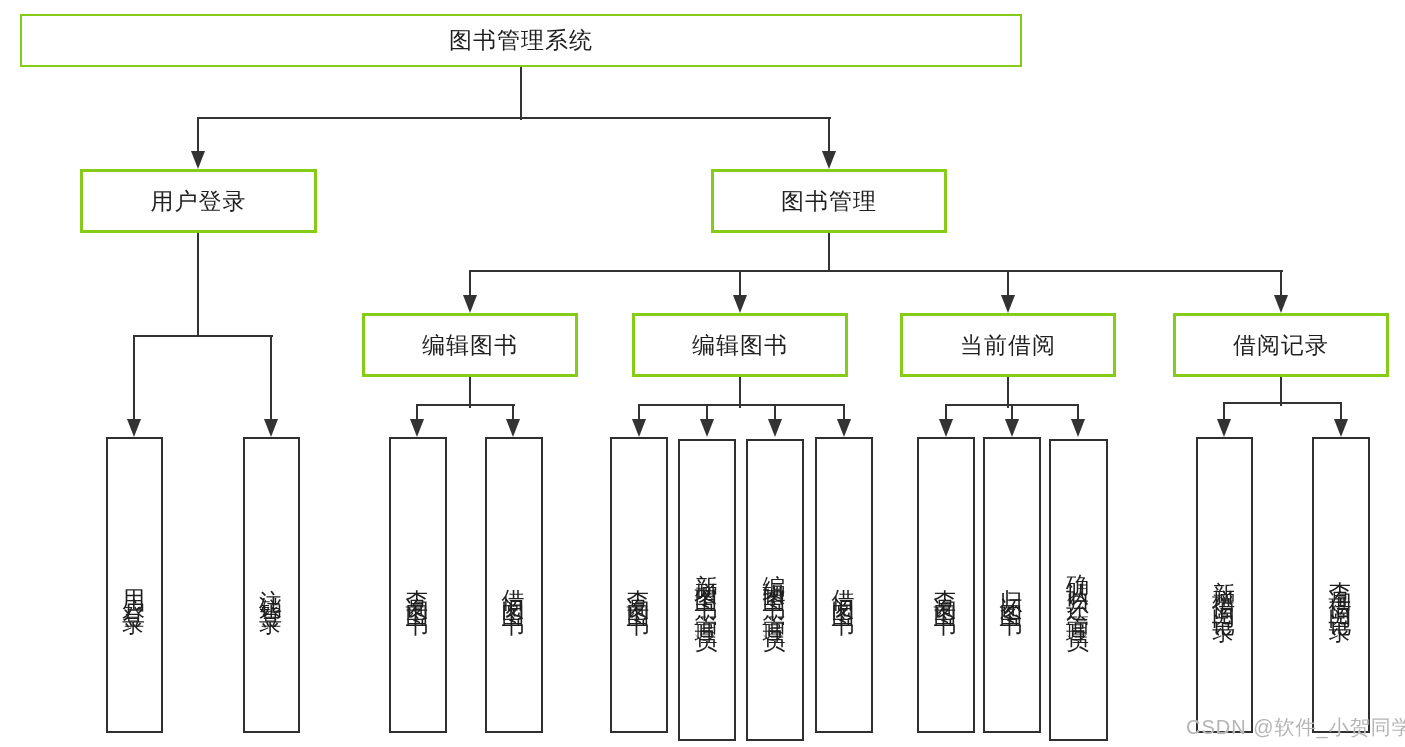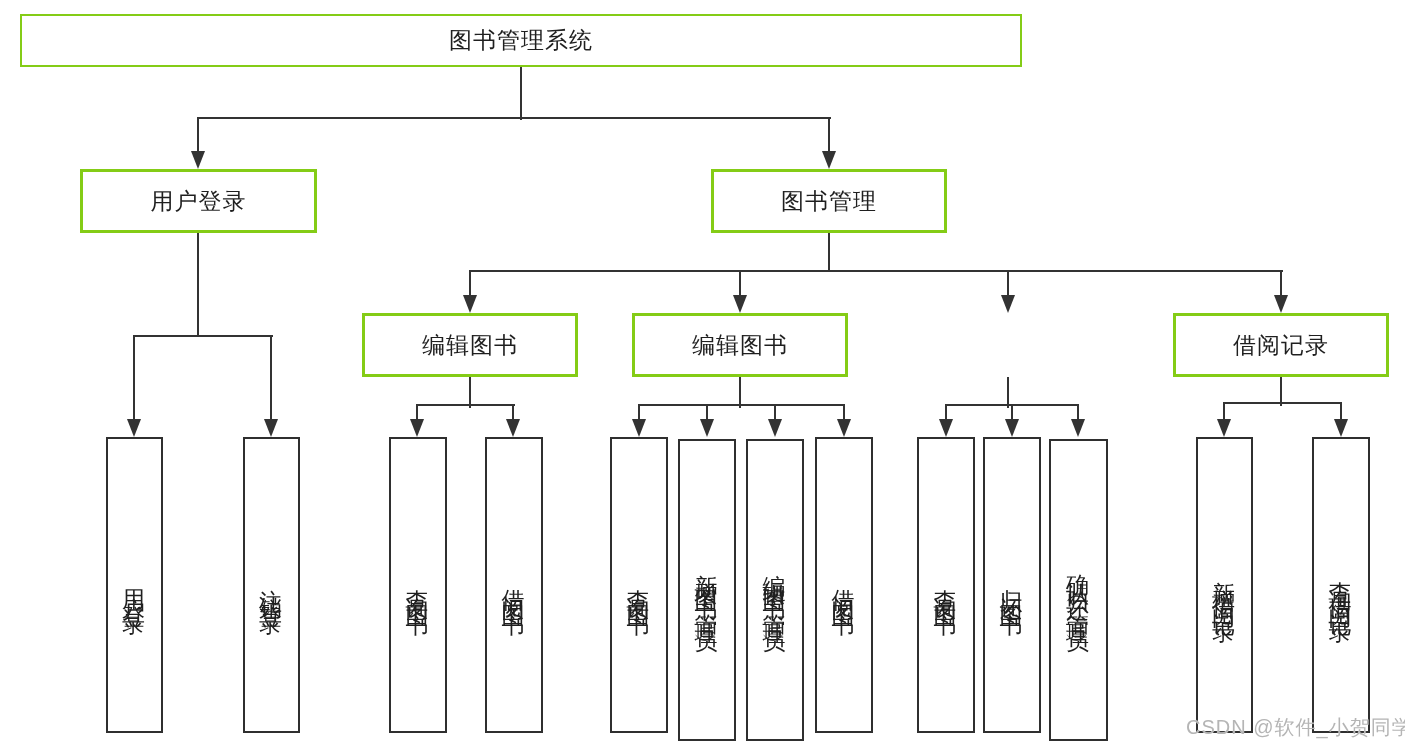--- a/index.html
+++ b/index.html
@@ -140,20 +140,23 @@
   <div class="hbox" style="left:711px; top:169px; width:236px; height:64px;">
     <span class="lbl">图书管理</span>
   </div>
 
   <div class="hbox" style="left:362px; top:313px; width:216px; height:64px;">
     <span class="lbl">编辑图书</span>
   </div>
   <div class="hbox" style="left:632px; top:313px; width:216px; height:64px;">
     <span class="lbl">编辑图书</span>
   </div>
+  <div class="hbox" style="left:900px; top:313px; width:216px; height:64px;">
+    <span class="lbl">当前借阅</span>
+  </div>
   <div class="hbox" style="left:1173px; top:313px; width:216px; height:64px;">
     <span class="lbl">借阅记录</span>
   </div>
 
   <div class="vbox" style="left:106px; top:437px; width:57px; height:296px;">
     <span class="lbl">用户登录</span>
   </div>
   <div class="vbox" style="left:243px; top:437px; width:57px; height:296px;">
     <span class="lbl">注销登录</span>
   </div>

